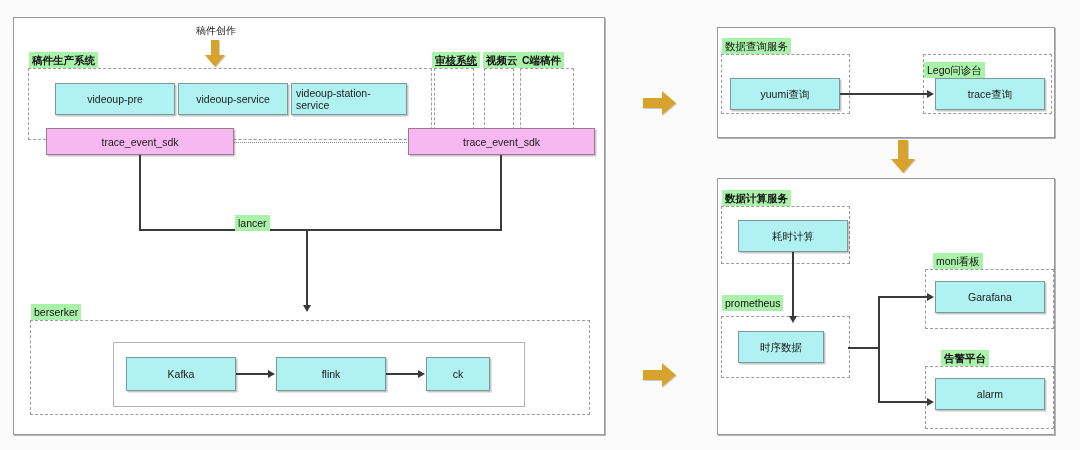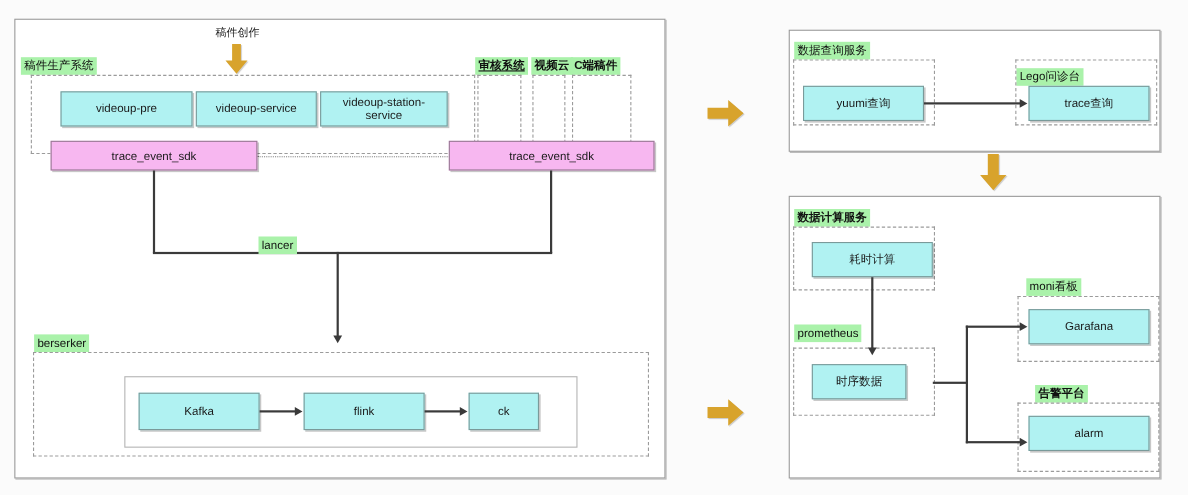--- a/index.html
+++ b/index.html
@@ -5,21 +5,21 @@
   html,body{margin:0;padding:0;background:#fbfbfb;}
   body{width:1080px;height:450px;position:relative;overflow:hidden;
        font-family:"Liberation Sans","DejaVu Sans",sans-serif;
        color:#1a1a1a;-webkit-font-smoothing:antialiased;}
   .panel{position:absolute;background:#fff;border:1px solid #9a9a9a;
          box-shadow:1px 1px 0 rgba(0,0,0,.28);box-sizing:border-box;}
   .grp{position:absolute;border:1px dashed #9b9b9b;box-sizing:border-box;background:transparent;}
   .tag{position:absolute;background:#aaf2aa;color:#111;font-size:10.5px;
        line-height:14px;padding:1px 3px;white-space:nowrap;}
   .node{position:absolute;box-sizing:border-box;display:flex;align-items:center;
-        justify-content:center;text-align:center;font-size:10.5px;line-height:12px;
+        justify-content:center;text-align:left;font-size:10.5px;line-height:12px;
         box-shadow:1.5px 1.5px 0 rgba(0,0,0,.22);}
   .cyan{background:#b0f2f2;border:1px solid #7a9a9a;}
   .pink{background:#f7b7f0;border:1px solid #9a7a96;}
   .ln{position:absolute;background:#3a3a3a;}
   .lnh{height:2px;} .lnv{width:2px;}
   .ln.dot{background:transparent;border-top:1px dotted #8a8a8a;height:0;}
   .arrowhead{position:absolute;width:0;height:0;}
   .ah-down{border-left:4.5px solid transparent;border-right:4.5px solid transparent;border-top:7px solid #3a3a3a;}
   .ah-right{border-top:4.5px solid transparent;border-bottom:4.5px solid transparent;border-left:7px solid #3a3a3a;}
   .bigarrow{position:absolute;filter:drop-shadow(1.5px 1.5px 0 rgba(0,0,0,.18));}
@@ -30,21 +30,21 @@
 
 <div class="panel" style="left:13px;top:17px;width:592px;height:418px;"></div>
 
 <div class="lbl" style="left:196px;top:24px;font-weight:normal;font-size:10px;">稿件创作</div>
 <div class="bigarrow" style="left:203px;top:40px;width:24px;height:28px;">
   <svg width="24" height="28" viewBox="0 0 24 28">
       <polygon points="8,0 16,0 16,15 22,15 12,27 2,15 8,15" fill="#d8a32c"></polygon>
     </svg>
 </div>
 
-<div class="tag" style="left:19px;top:52px;font-weight:normal;">稿件生产系统</div>
+<div class="tag" style="left:29px;top:52px;font-weight:bold;">稿件生产系统</div>
 <div class="grp" style="left:28px;top:68px;width:404px;height:72px;"></div>
 
 <div class="tag" style="left:432px;top:52px;font-weight:bold;text-decoration:underline;">审核系统</div>
 <div class="grp" style="left:434px;top:68px;width:40px;height:72px;"></div>
 
 <div class="tag" style="left:483px;top:52px;font-weight:bold;">视频云</div>
 <div class="grp" style="left:484px;top:68px;width:30px;height:72px;"></div>
 
 <div class="tag" style="left:519px;top:52px;font-weight:bold;">C端稿件</div>
 <div class="grp" style="left:520px;top:68px;width:54px;height:72px;"></div>

